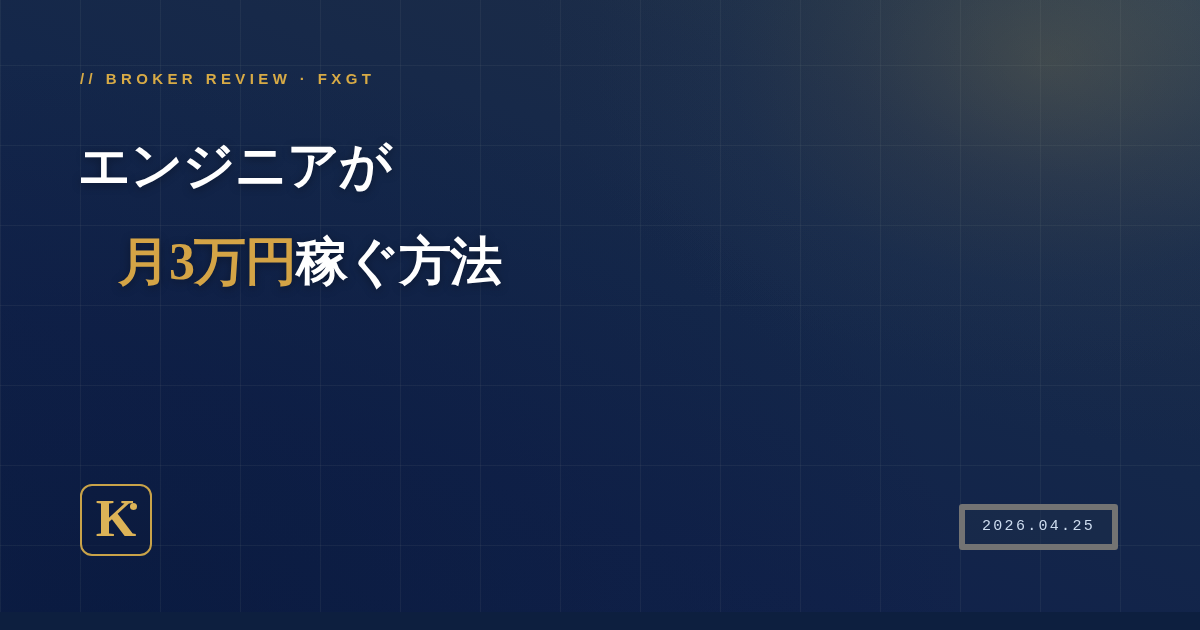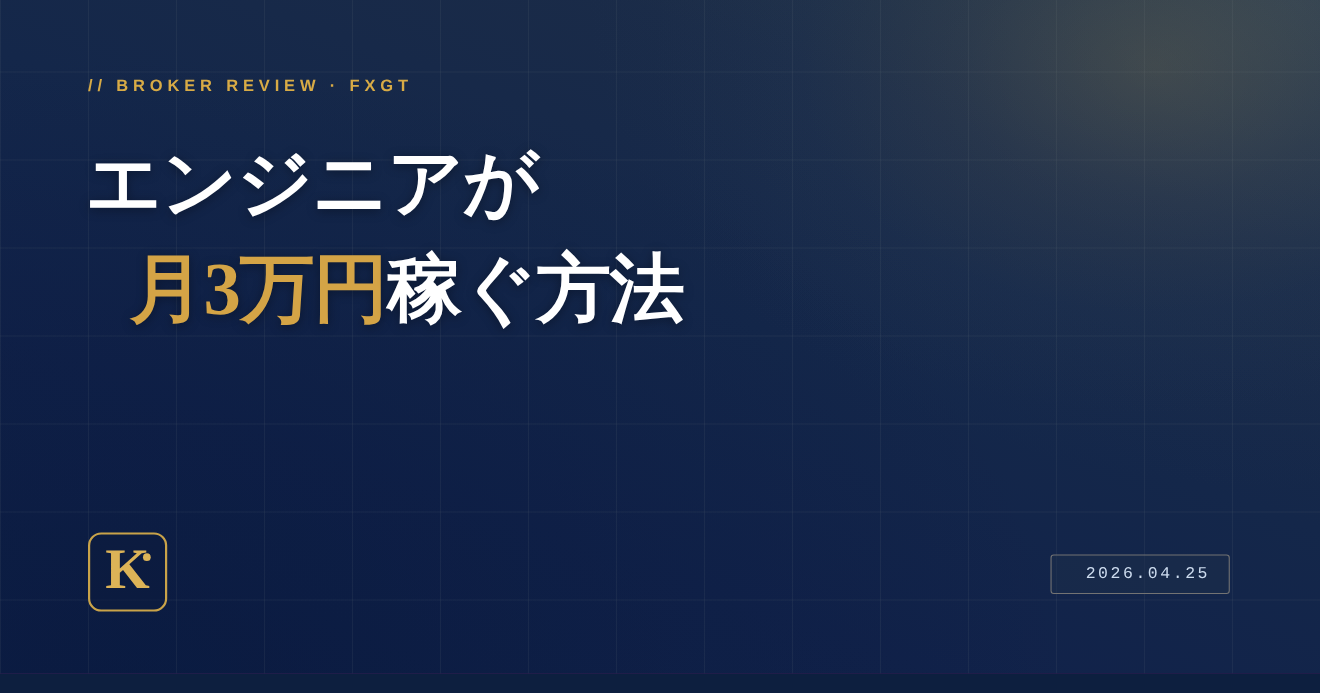--- a/index.html
+++ b/index.html
@@ -8,21 +8,21 @@
   html, body {
     width:1200px; height:630px;
     background:#0d1f3f;
     font-family:"Liberation Sans", sans-serif;
     overflow:hidden;
   }
 
   .card {
     position:relative;
     width:1200px; height:612px;
-    background:#701a75;
+    background:#14532d;
     overflow:hidden;
   }
 
   
   .bg-base {
     position:absolute; inset:0;
     background:
       linear-gradient(200deg, #243445 0%, #1a2b48 22%, #14274a 46%, #11224a 70%, #0f2048 100%);
   }
   .bg-glow-warm {
@@ -76,21 +76,21 @@
     color:#d8ab46;
     white-space:nowrap;
     font-family:"Liberation Sans", sans-serif;
   }
 
   .headline {
     position:absolute;
     left:78px; top:118px;
     font-family:"Liberation Serif", "DejaVu Serif", serif;
     font-weight:bold;
-    font-size:68px;
+    font-size:52px;
     line-height:96px;
     color:#ffffff;
     letter-spacing:-1px;
     text-shadow:0 2px 10px rgba(0,0,0,0.35);
     white-space:nowrap;
   }
   .headline .hl-line { display:block; }
   .headline .hl-gold { color:#d4a446;margin-left:40px; }
   .headline .hl-white { color:#ffffff; }
 
@@ -150,22 +150,22 @@
     font-weight:bold;
     letter-spacing:4px;
     color:#c79f47;
     white-space:nowrap;
   }
 
   
   .date-badge {
     position:absolute;
     right:82px; top:504px;
-    padding:9px 17px 10px 31px;
-    border:1px solid #737373;
+    padding:9px 17px 10px 17px;
+    border:6px solid #737373;
     border-radius:3px;
     background:rgba(32,48,76,0.45);
     font-family:"Liberation Mono", "DejaVu Sans Mono", monospace;
     font-size:15px;
     letter-spacing:2.3px;
     color:#cddcef;
     white-space:nowrap;
     line-height:1;
   }
 </style>

